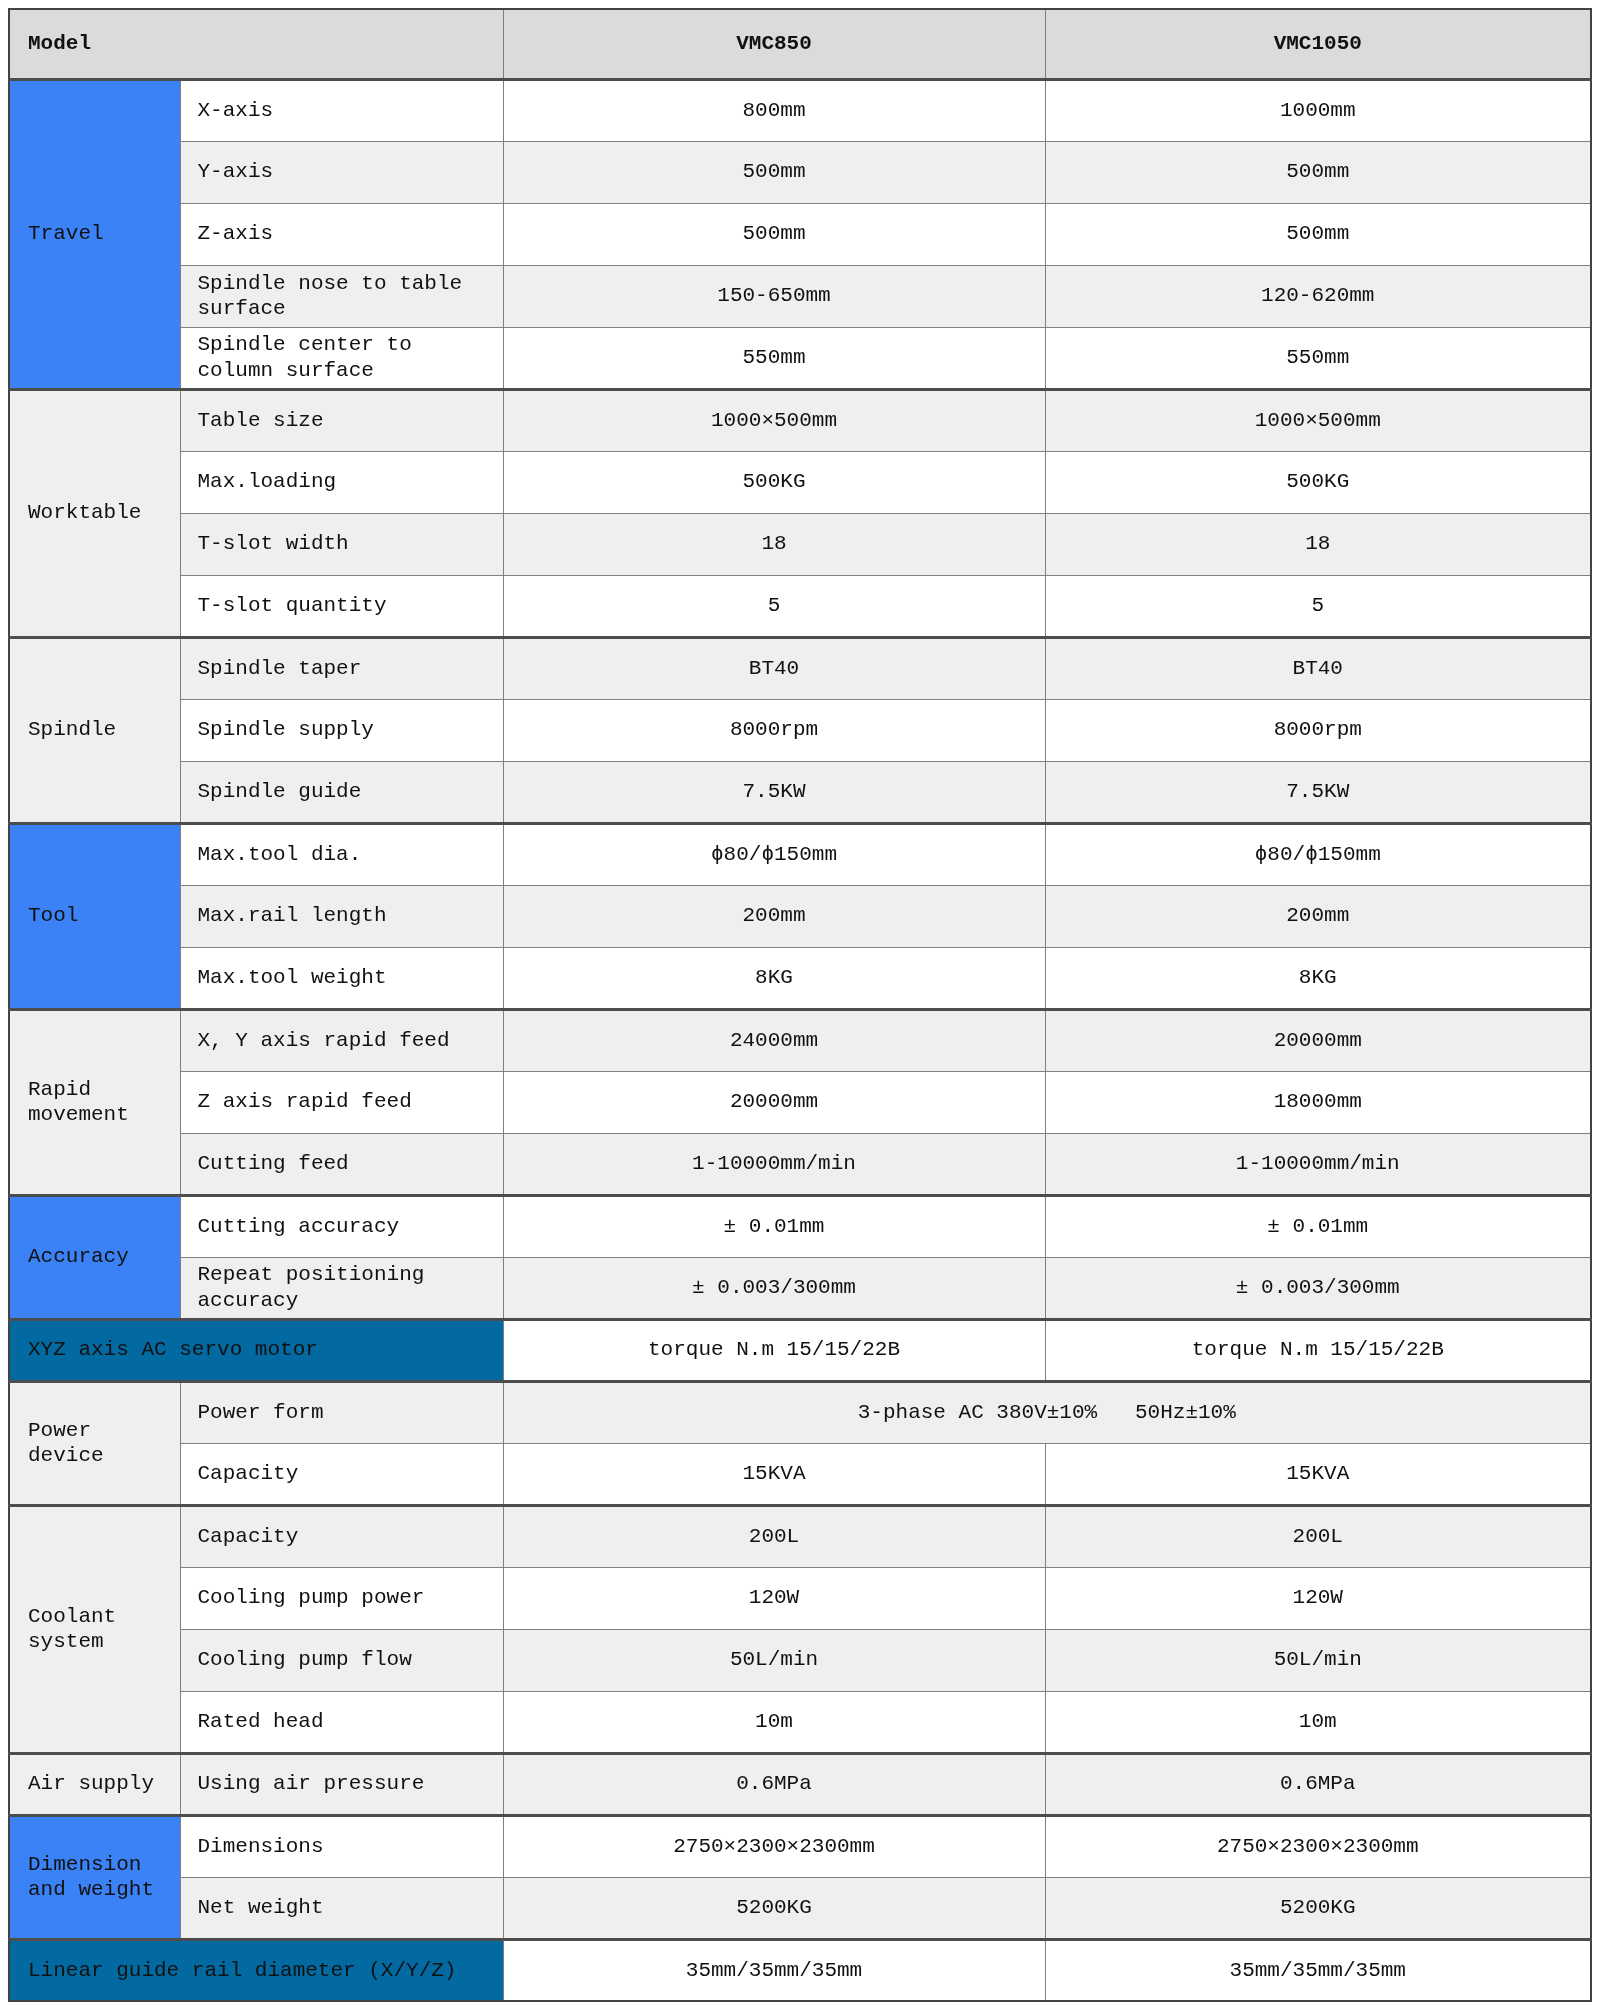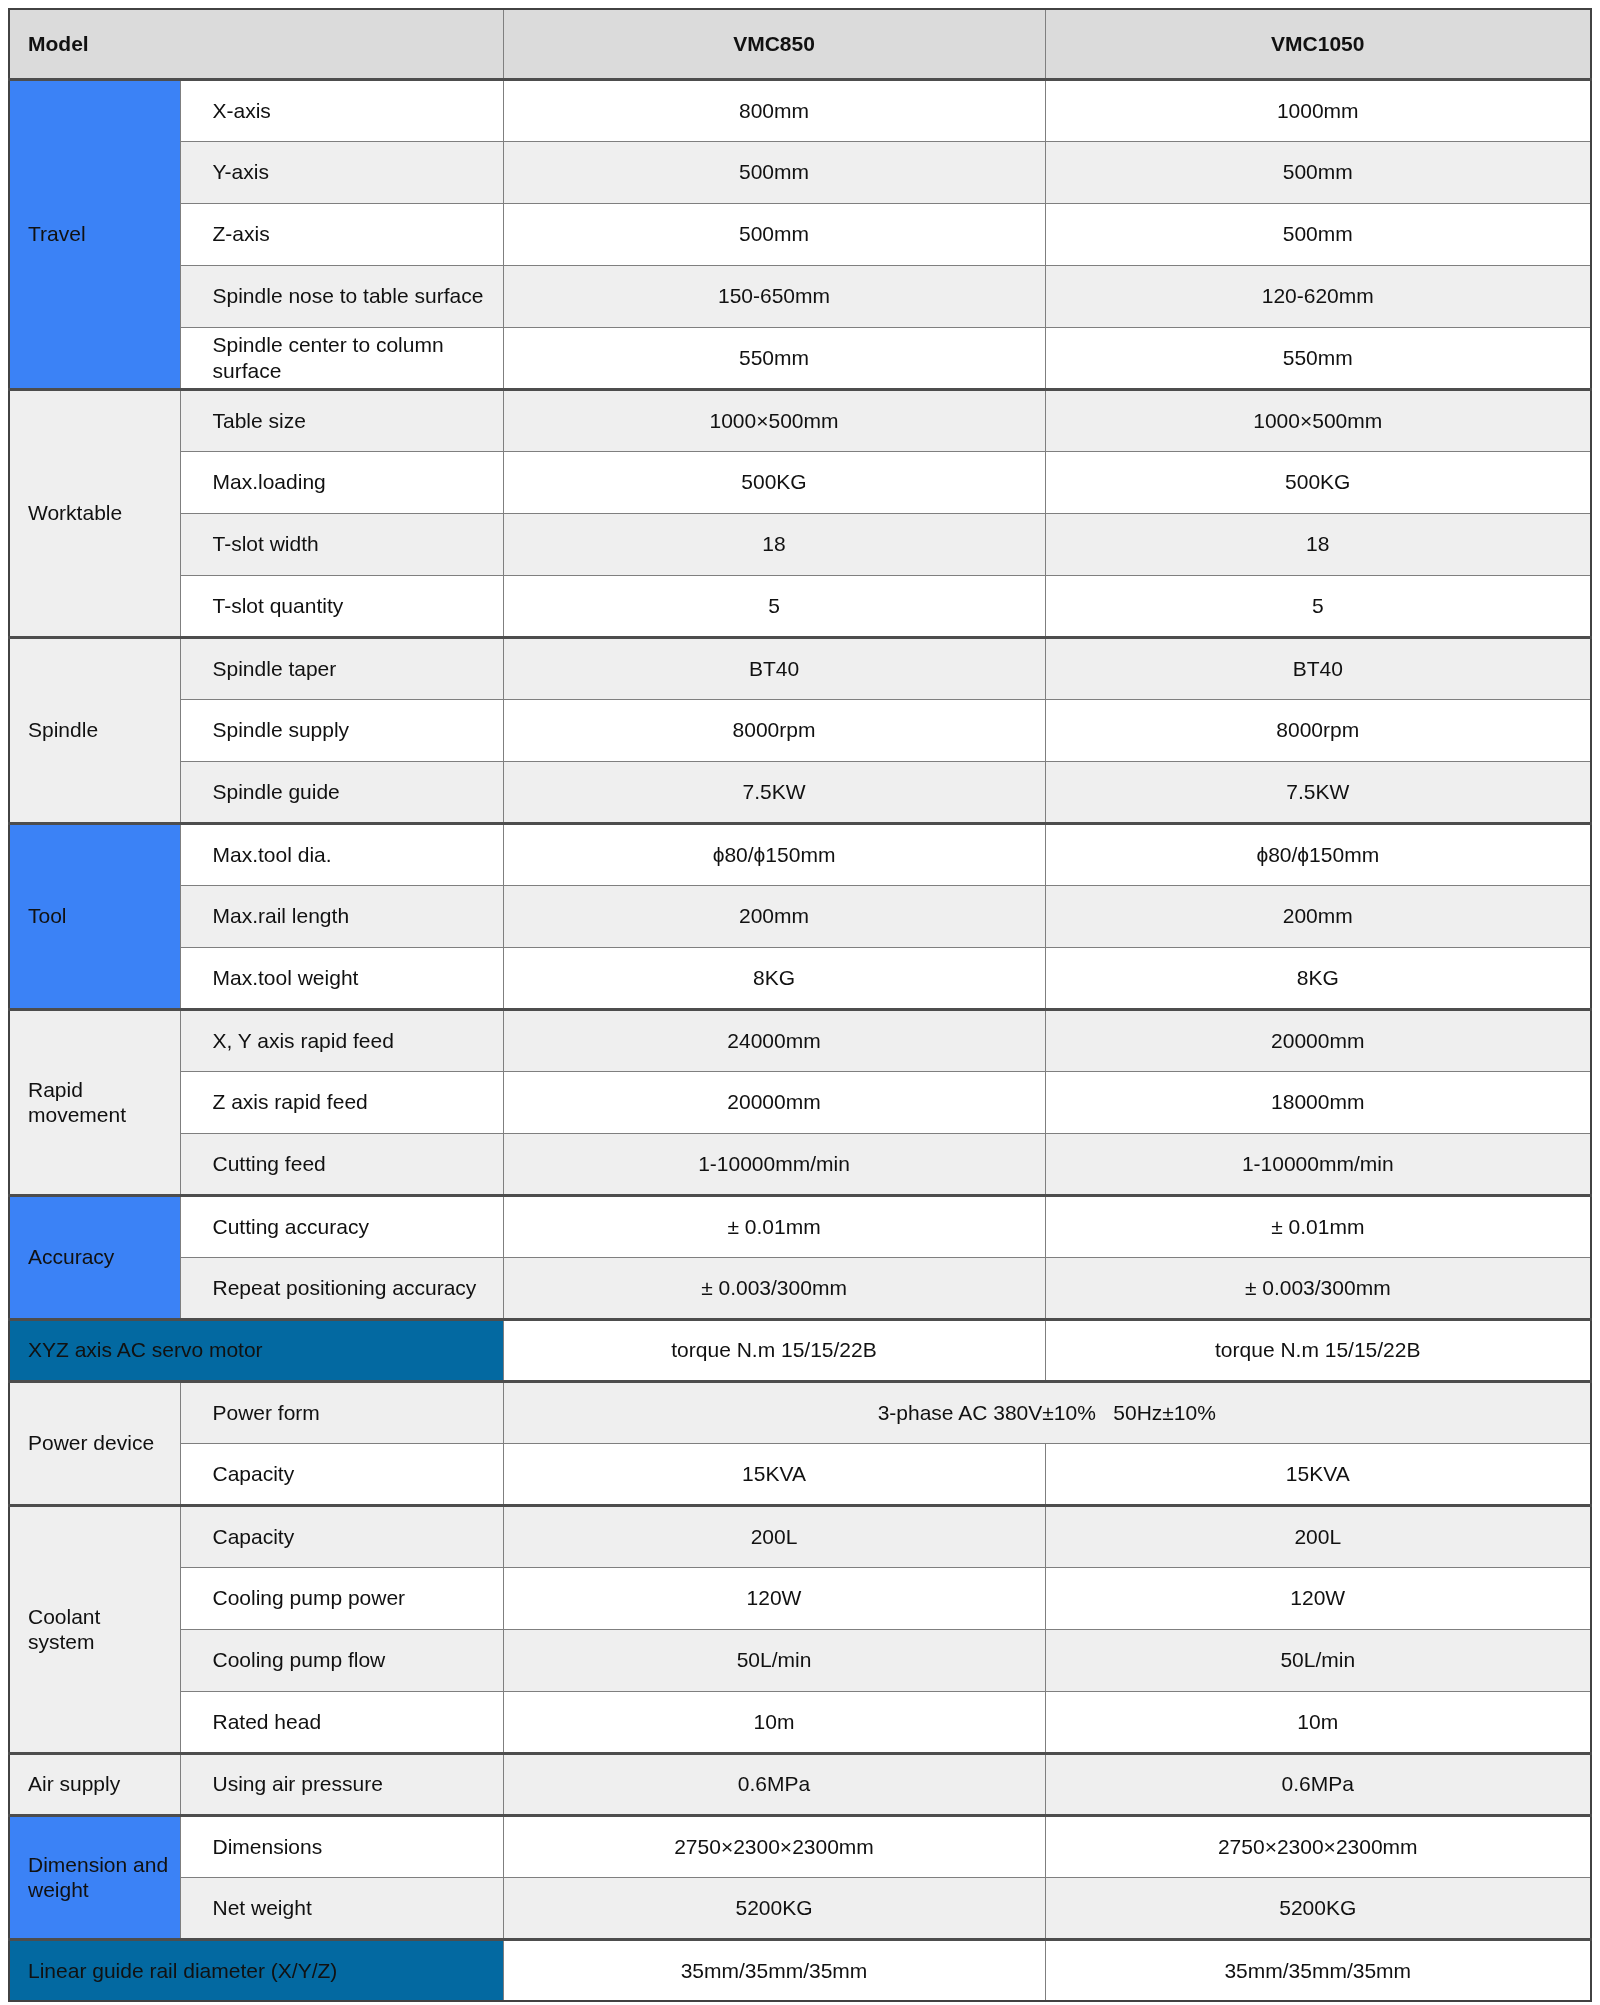--- a/index.html
+++ b/index.html
@@ -10,20 +10,21 @@
     color: #111111;
   }
   .page {
     padding: 8px 8px;
   }
   table.spec {
     border-collapse: collapse;
     table-layout: fixed;
     width: 1584px;
     border: 2px solid #424242;
+    font-family: Liberation Mono, monospace;
   }
   col.c1 { width: 171px; }
   col.c2 { width: 323px; }
   col.c3 { width: 542px; }
   col.c4 { width: 546px; }
   th, td {
     border: 1px solid #7f7f7f;
     font-size: 21px;
     line-height: 1.2;
     vertical-align: middle;
@@ -48,21 +49,21 @@
   tr.gs td { border-top: 3px solid #4d4d4d; }
   td.group {
     text-align: left;
     padding-left: 18px;
     padding-right: 10px;
   }
   td.gw { background: #3b82f6; }
   td.gg { background: #efefef; margin-top: 16px; }
   td.param {
     text-align: left;
-    padding-left: 32px;
+    padding-left: 17px;
     padding-right: 10px;
   }
   td.span-label {
     text-align: left;
     padding-left: 18px;
     background: #0369a1;
   }
   td.val {
     text-align: center;
     white-space: pre-wrap;

